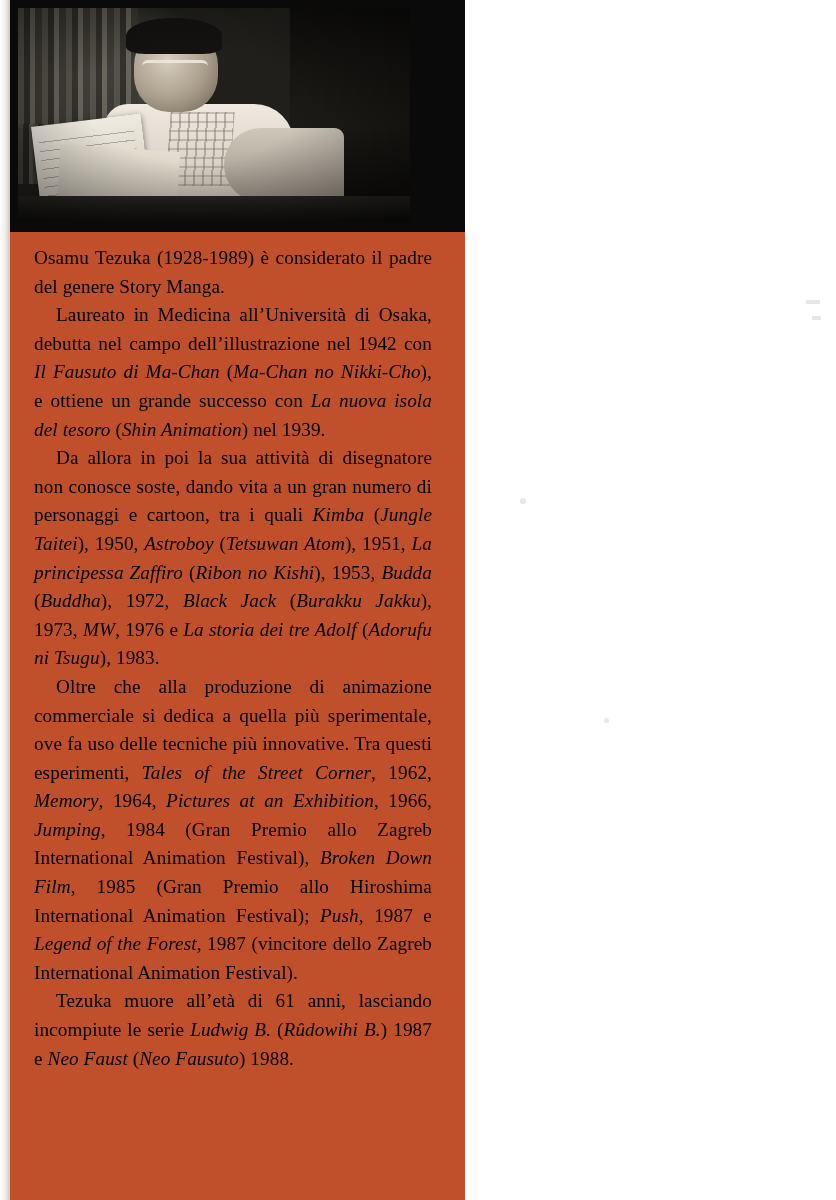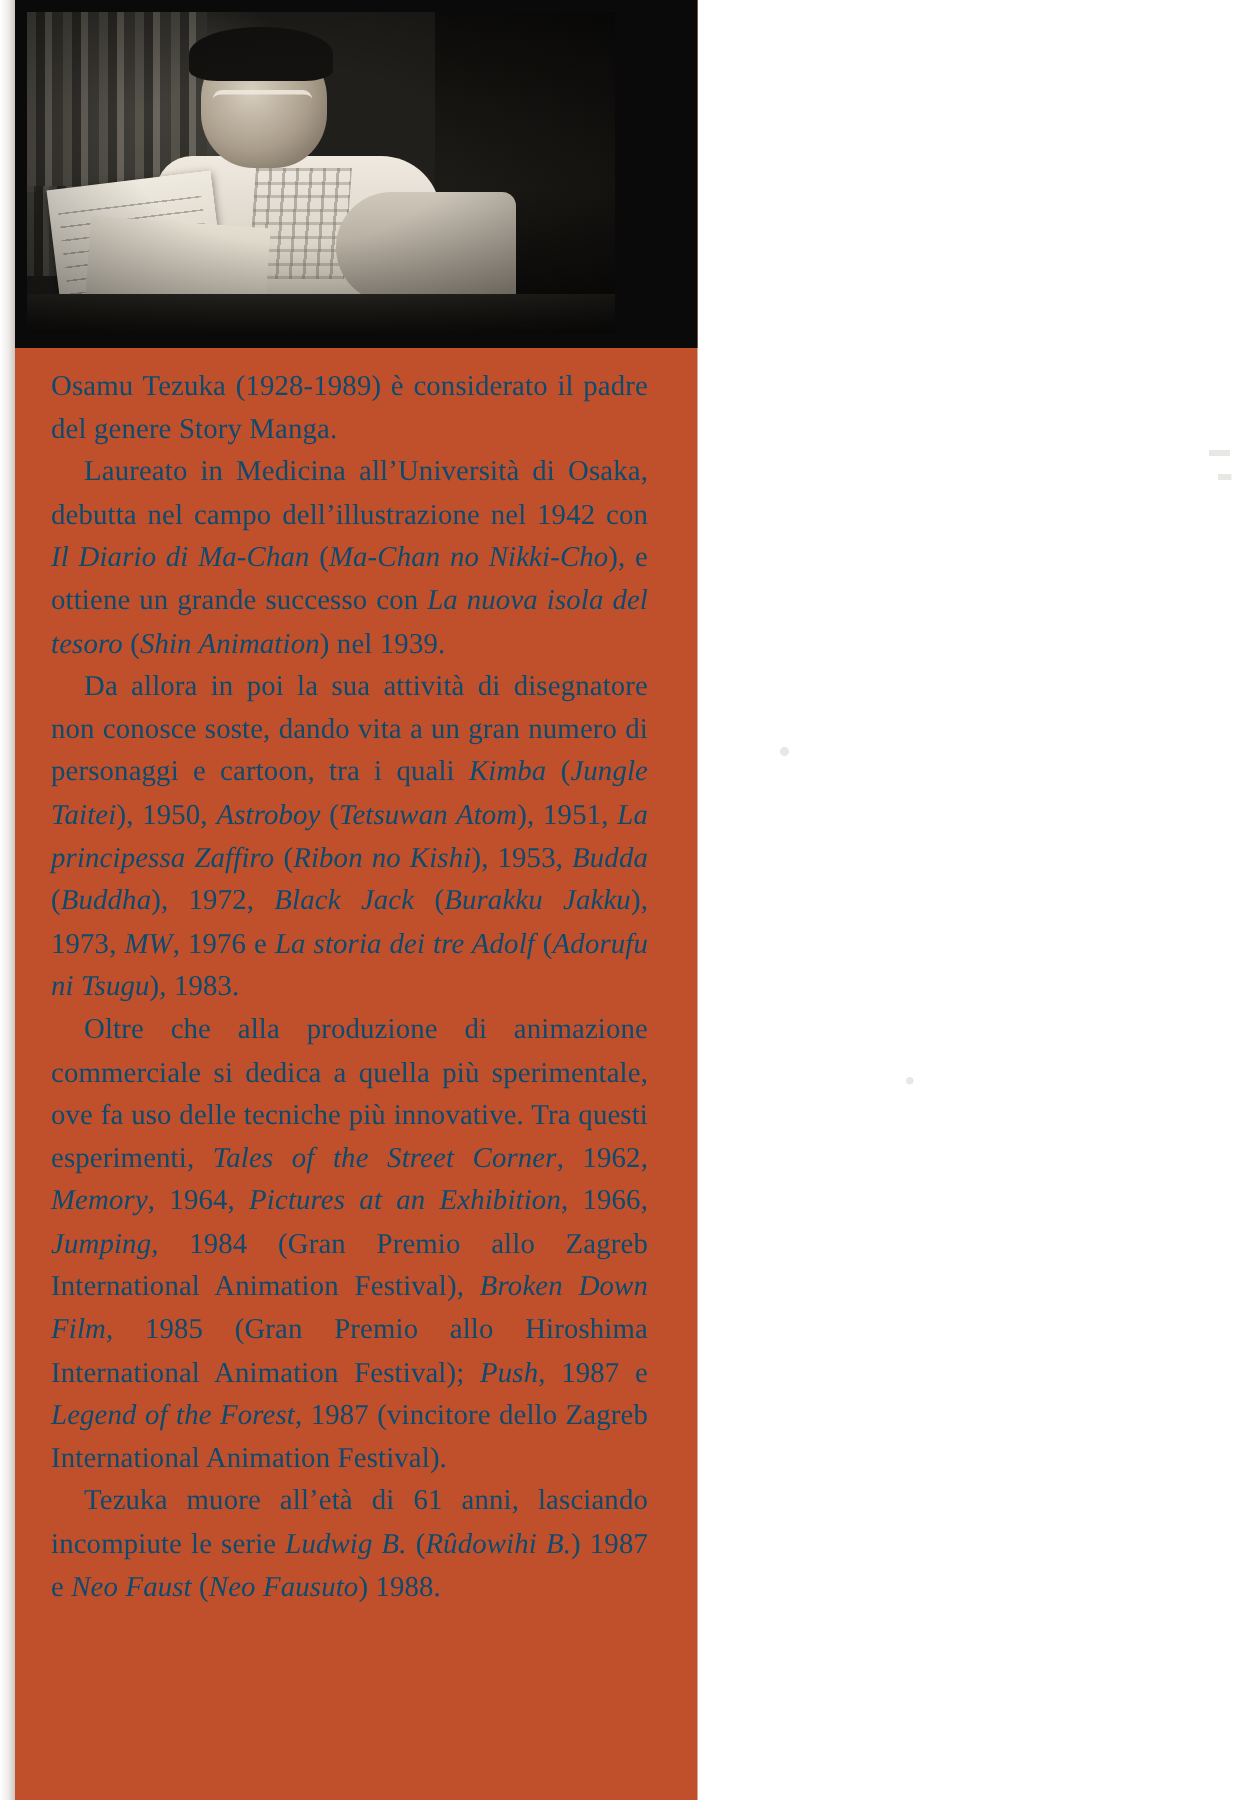--- a/index.html
+++ b/index.html
@@ -143,21 +143,21 @@
 
   
   .text-body {
     position: absolute;
     left: 34px;
     top: 244px;
     width: 398px;
   }
   p.para {
     margin: 0;
-    color: #0c4a6e;
+    color: #000000;
     font-size: 19.2px;
     line-height: 28.6px;
     text-align: justify;
     text-justify: inter-word;
     letter-spacing: .1px;
   }
   p.para + p.para { text-indent: 22px; }
   p.para.first { text-indent: 0; }
   em { font-style: italic; }
 
@@ -200,21 +200,21 @@
       <div class="photo-paper-lines"></div>
     </div>
     <div class="photo-paper2"></div>
     <div class="photo-desk"></div>
     <div class="photo-vignette"></div>
   </div>
 </div>
 
 <div class="text-body">
     <p class="para first"><span>Osamu Tezuka (1928-1989) è considerato il padre del genere Story Manga.</span></p>
-    <p class="para"><span>Laureato in Medicina all’Università di Osaka, debutta nel campo dell’illustrazione nel 1942 con </span><em>Il Diario di Ma-Chan</em><span> (</span><em>Ma-Chan no Nikki-Cho</em><span>), e ottiene un grande successo con </span><em>La nuova isola del tesoro</em><span> (</span><em>Shin Animation</em><span>) nel 1939.</span></p>
+    <p class="para"><span>Laureato in Medicina all’Università di Osaka, debutta nel campo dell’illustrazione nel 1942 con </span><em>Il Fausuto di Ma-Chan</em><span> (</span><em>Ma-Chan no Nikki-Cho</em><span>), e ottiene un grande successo con </span><em>La nuova isola del tesoro</em><span> (</span><em>Shin Animation</em><span>) nel 1939.</span></p>
     <p class="para"><span>Da allora in poi la sua attività di disegnatore non conosce soste, dando vita a un gran numero di personaggi e cartoon, tra i quali </span><em>Kimba</em><span> (</span><em>Jungle Taitei</em><span>), 1950, </span><em>Astroboy</em><span> (</span><em>Tetsuwan Atom</em><span>), 1951, </span><em>La principessa Zaffiro</em><span> (</span><em>Ribon no Kishi</em><span>), 1953, </span><em>Budda</em><span> (</span><em>Buddha</em><span>), 1972, </span><em>Black Jack</em><span> (</span><em>Burakku Jakku</em><span>), 1973, </span><em>MW</em><span>, 1976 e </span><em>La storia dei tre Adolf</em><span> (</span><em>Adorufu ni Tsugu</em><span>), 1983.</span></p>
     <p class="para"><span>Oltre che alla produzione di animazione commerciale si dedica a quella più sperimentale, ove fa uso delle tecniche più innovative. Tra questi esperimenti, </span><em>Tales of the Street Corner</em><span>, 1962, </span><em>Memory</em><span>, 1964, </span><em>Pictures at an Exhibition</em><span>, 1966, </span><em>Jumping</em><span>, 1984 (Gran Premio allo Zagreb International Animation Festival), </span><em>Broken Down Film</em><span>, 1985 (Gran Premio allo Hiroshima International Animation Festival); </span><em>Push</em><span>, 1987 e </span><em>Legend of the Forest</em><span>, 1987 (vincitore dello Zagreb International Animation Festival).</span></p>
     <p class="para"><span>Tezuka muore all’età di 61 anni, lasciando incompiute le serie </span><em>Ludwig B.</em><span> (</span><em>Rûdowihi B.</em><span>) 1987 e </span><em>Neo Faust</em><span> (</span><em>Neo Fausuto</em><span>) 1988.</span></p>
   </div>
 
 <div class="scan-mark m1"></div>
 <div class="scan-mark m2"></div>
 <div class="scan-mark m3"></div>
 <div class="scan-mark m4"></div>
 

